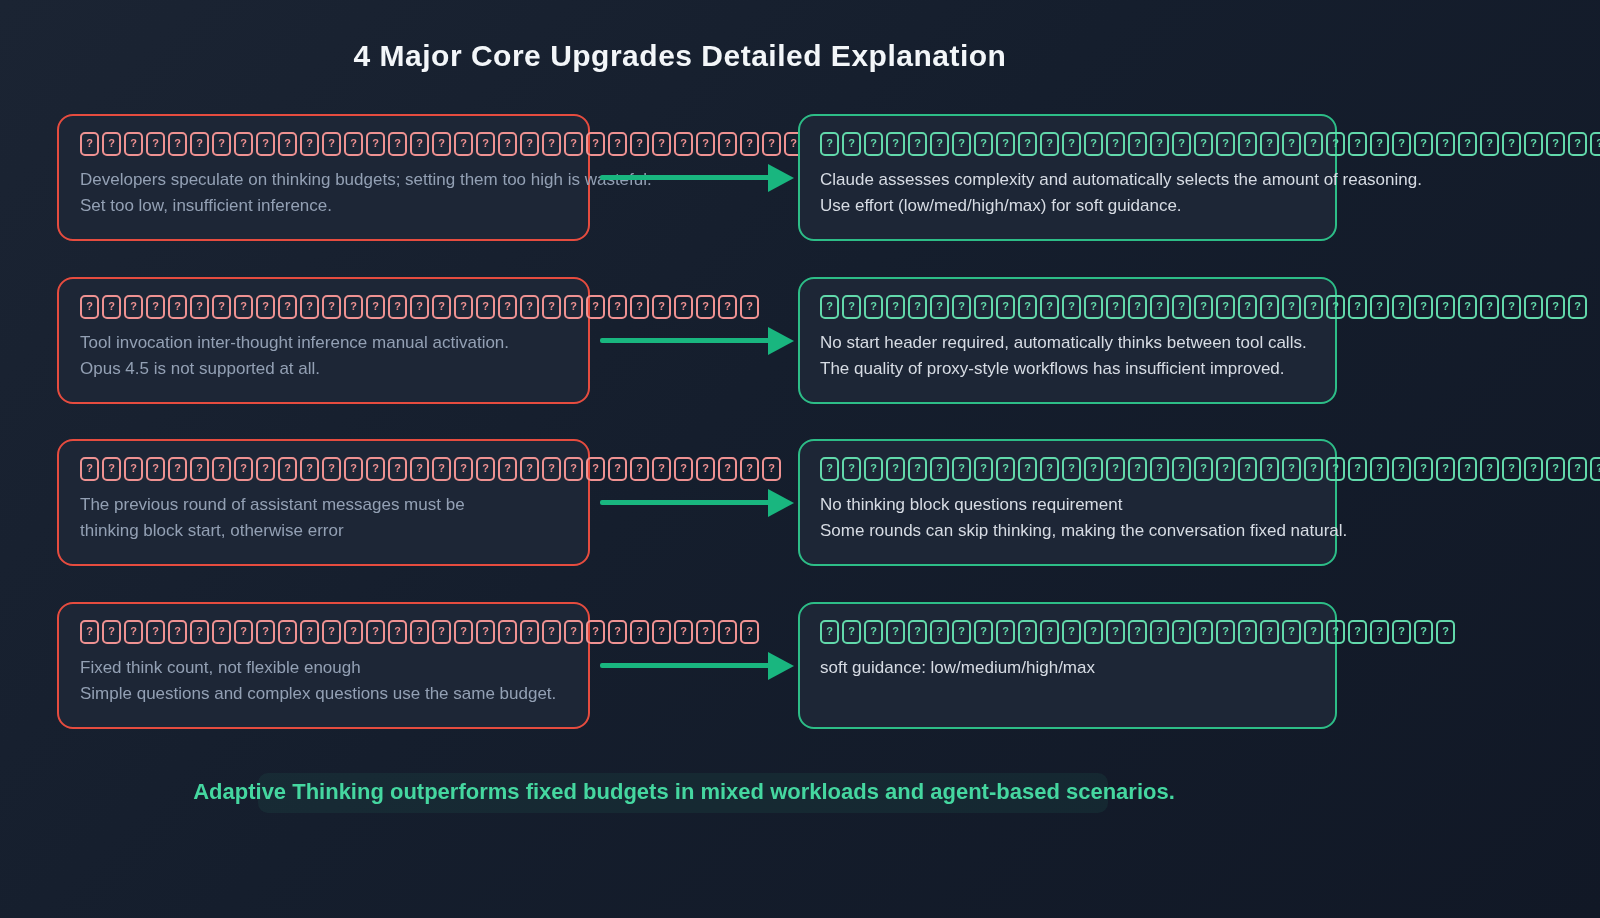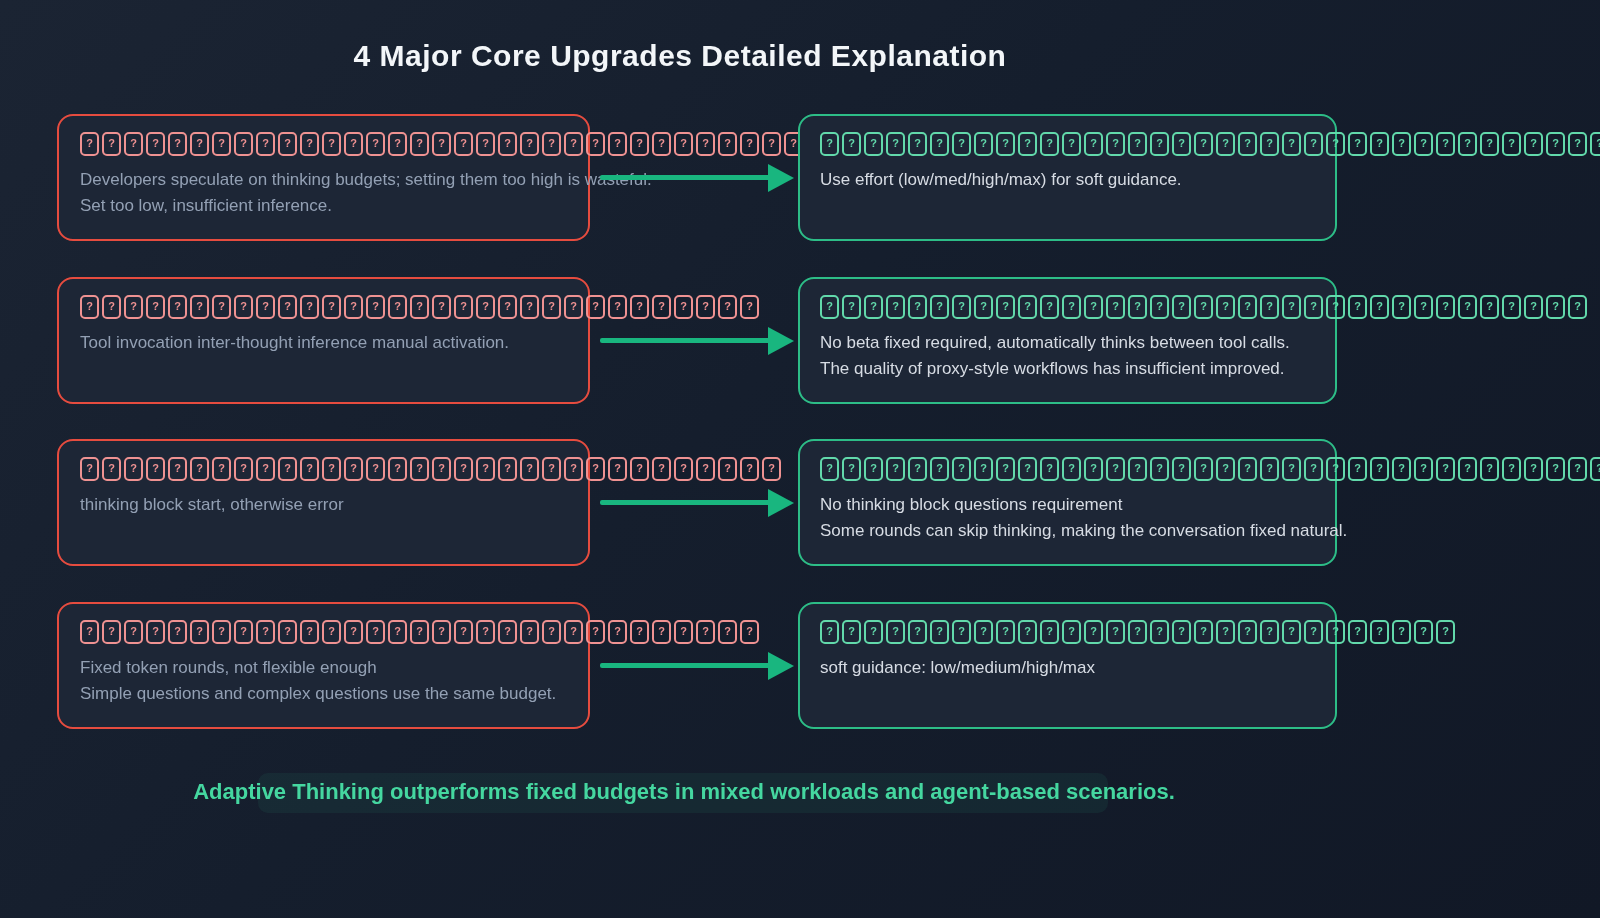--- a/index.html
+++ b/index.html
@@ -61,64 +61,67 @@
 
   <div id="rows-host">
   <div class="row" style="top: 103px;">
     <div class="card problem">
       <div class="tofu-row"><span class="tofu">?</span><span class="tofu">?</span><span class="tofu">?</span><span class="tofu">?</span><span class="tofu">?</span><span class="tofu">?</span><span class="tofu">?</span><span class="tofu">?</span><span class="tofu">?</span><span class="tofu">?</span><span class="tofu">?</span><span class="tofu">?</span><span class="tofu">?</span><span class="tofu">?</span><span class="tofu">?</span><span class="tofu">?</span><span class="tofu">?</span><span class="tofu">?</span><span class="tofu">?</span><span class="tofu">?</span><span class="tofu">?</span><span class="tofu">?</span><span class="tofu">?</span><span class="tofu">?</span><span class="tofu">?</span><span class="tofu">?</span><span class="tofu">?</span><span class="tofu">?</span><span class="tofu">?</span><span class="tofu">?</span><span class="tofu">?</span><span class="tofu">?</span><span class="tofu">?</span></div>
       <div class="line p1">Developers speculate on thinking budgets; setting them too high is wasteful.</div>
       <div class="line p2">Set too low, insufficient inference.</div>
     </div>
     <div class="card solution">
       <div class="tofu-row"><span class="tofu">?</span><span class="tofu">?</span><span class="tofu">?</span><span class="tofu">?</span><span class="tofu">?</span><span class="tofu">?</span><span class="tofu">?</span><span class="tofu">?</span><span class="tofu">?</span><span class="tofu">?</span><span class="tofu">?</span><span class="tofu">?</span><span class="tofu">?</span><span class="tofu">?</span><span class="tofu">?</span><span class="tofu">?</span><span class="tofu">?</span><span class="tofu">?</span><span class="tofu">?</span><span class="tofu">?</span><span class="tofu">?</span><span class="tofu">?</span><span class="tofu">?</span><span class="tofu">?</span><span class="tofu">?</span><span class="tofu">?</span><span class="tofu">?</span><span class="tofu">?</span><span class="tofu">?</span><span class="tofu">?</span><span class="tofu">?</span><span class="tofu">?</span><span class="tofu">?</span><span class="tofu">?</span><span class="tofu">?</span><span class="tofu">?</span></div>
+      <div class="line s1">Claude assesses complexity and automatically selects the amount of reasoning.</div>
       <div class="line s2">Use effort (low/med/high/max) for soft guidance.</div>
     </div>
     <div class="arrow">
       <div class="arrow-line"></div>
       <div class="arrow-head"></div>
     </div>
   </div>
 
   <div class="row" style="top: 266px;">
     <div class="card problem">
       <div class="tofu-row"><span class="tofu">?</span><span class="tofu">?</span><span class="tofu">?</span><span class="tofu">?</span><span class="tofu">?</span><span class="tofu">?</span><span class="tofu">?</span><span class="tofu">?</span><span class="tofu">?</span><span class="tofu">?</span><span class="tofu">?</span><span class="tofu">?</span><span class="tofu">?</span><span class="tofu">?</span><span class="tofu">?</span><span class="tofu">?</span><span class="tofu">?</span><span class="tofu">?</span><span class="tofu">?</span><span class="tofu">?</span><span class="tofu">?</span><span class="tofu">?</span><span class="tofu">?</span><span class="tofu">?</span><span class="tofu">?</span><span class="tofu">?</span><span class="tofu">?</span><span class="tofu">?</span><span class="tofu">?</span><span class="tofu">?</span><span class="tofu">?</span></div>
       <div class="line p1">Tool invocation inter-thought inference manual activation.</div>
+      <div class="line p2">Opus 4.5 is not supported at all.</div>
     </div>
     <div class="card solution">
       <div class="tofu-row"><span class="tofu">?</span><span class="tofu">?</span><span class="tofu">?</span><span class="tofu">?</span><span class="tofu">?</span><span class="tofu">?</span><span class="tofu">?</span><span class="tofu">?</span><span class="tofu">?</span><span class="tofu">?</span><span class="tofu">?</span><span class="tofu">?</span><span class="tofu">?</span><span class="tofu">?</span><span class="tofu">?</span><span class="tofu">?</span><span class="tofu">?</span><span class="tofu">?</span><span class="tofu">?</span><span class="tofu">?</span><span class="tofu">?</span><span class="tofu">?</span><span class="tofu">?</span><span class="tofu">?</span><span class="tofu">?</span><span class="tofu">?</span><span class="tofu">?</span><span class="tofu">?</span><span class="tofu">?</span><span class="tofu">?</span><span class="tofu">?</span><span class="tofu">?</span><span class="tofu">?</span><span class="tofu">?</span><span class="tofu">?</span></div>
-      <div class="line s1">No beta fixed required, automatically thinks between tool calls.</div>
+      <div class="line s1">No start header required, automatically thinks between tool calls.</div>
       <div class="line s2">The quality of proxy-style workflows has insufficient improved.</div>
     </div>
     <div class="arrow">
       <div class="arrow-line"></div>
       <div class="arrow-head"></div>
     </div>
   </div>
 
   <div class="row" style="top: 428px;">
     <div class="card problem">
       <div class="tofu-row"><span class="tofu">?</span><span class="tofu">?</span><span class="tofu">?</span><span class="tofu">?</span><span class="tofu">?</span><span class="tofu">?</span><span class="tofu">?</span><span class="tofu">?</span><span class="tofu">?</span><span class="tofu">?</span><span class="tofu">?</span><span class="tofu">?</span><span class="tofu">?</span><span class="tofu">?</span><span class="tofu">?</span><span class="tofu">?</span><span class="tofu">?</span><span class="tofu">?</span><span class="tofu">?</span><span class="tofu">?</span><span class="tofu">?</span><span class="tofu">?</span><span class="tofu">?</span><span class="tofu">?</span><span class="tofu">?</span><span class="tofu">?</span><span class="tofu">?</span><span class="tofu">?</span><span class="tofu">?</span><span class="tofu">?</span><span class="tofu">?</span><span class="tofu">?</span></div>
+      <div class="line p1">The previous round of assistant messages must be</div>
       <div class="line p2">thinking block start, otherwise error</div>
     </div>
     <div class="card solution">
       <div class="tofu-row"><span class="tofu">?</span><span class="tofu">?</span><span class="tofu">?</span><span class="tofu">?</span><span class="tofu">?</span><span class="tofu">?</span><span class="tofu">?</span><span class="tofu">?</span><span class="tofu">?</span><span class="tofu">?</span><span class="tofu">?</span><span class="tofu">?</span><span class="tofu">?</span><span class="tofu">?</span><span class="tofu">?</span><span class="tofu">?</span><span class="tofu">?</span><span class="tofu">?</span><span class="tofu">?</span><span class="tofu">?</span><span class="tofu">?</span><span class="tofu">?</span><span class="tofu">?</span><span class="tofu">?</span><span class="tofu">?</span><span class="tofu">?</span><span class="tofu">?</span><span class="tofu">?</span><span class="tofu">?</span><span class="tofu">?</span><span class="tofu">?</span><span class="tofu">?</span><span class="tofu">?</span><span class="tofu">?</span><span class="tofu">?</span><span class="tofu">?</span></div>
       <div class="line s1">No thinking block questions requirement</div>
       <div class="line s2">Some rounds can skip thinking, making the conversation fixed natural.</div>
     </div>
     <div class="arrow">
       <div class="arrow-line"></div>
       <div class="arrow-head"></div>
     </div>
   </div>
 
   <div class="row" style="top: 591px;">
     <div class="card problem">
       <div class="tofu-row"><span class="tofu">?</span><span class="tofu">?</span><span class="tofu">?</span><span class="tofu">?</span><span class="tofu">?</span><span class="tofu">?</span><span class="tofu">?</span><span class="tofu">?</span><span class="tofu">?</span><span class="tofu">?</span><span class="tofu">?</span><span class="tofu">?</span><span class="tofu">?</span><span class="tofu">?</span><span class="tofu">?</span><span class="tofu">?</span><span class="tofu">?</span><span class="tofu">?</span><span class="tofu">?</span><span class="tofu">?</span><span class="tofu">?</span><span class="tofu">?</span><span class="tofu">?</span><span class="tofu">?</span><span class="tofu">?</span><span class="tofu">?</span><span class="tofu">?</span><span class="tofu">?</span><span class="tofu">?</span><span class="tofu">?</span><span class="tofu">?</span></div>
-      <div class="line p1">Fixed token rounds, not flexible enough</div>
+      <div class="line p1">Fixed think count, not flexible enough</div>
       <div class="line p2">Simple questions and complex questions use the same budget.</div>
     </div>
     <div class="card solution">
       <div class="tofu-row"><span class="tofu">?</span><span class="tofu">?</span><span class="tofu">?</span><span class="tofu">?</span><span class="tofu">?</span><span class="tofu">?</span><span class="tofu">?</span><span class="tofu">?</span><span class="tofu">?</span><span class="tofu">?</span><span class="tofu">?</span><span class="tofu">?</span><span class="tofu">?</span><span class="tofu">?</span><span class="tofu">?</span><span class="tofu">?</span><span class="tofu">?</span><span class="tofu">?</span><span class="tofu">?</span><span class="tofu">?</span><span class="tofu">?</span><span class="tofu">?</span><span class="tofu">?</span><span class="tofu">?</span><span class="tofu">?</span><span class="tofu">?</span><span class="tofu">?</span><span class="tofu">?</span><span class="tofu">?</span></div>
       <div class="line s1">soft guidance: low/medium/high/max</div>
     </div>
     <div class="arrow">
       <div class="arrow-line"></div>
       <div class="arrow-head"></div>
     </div>

